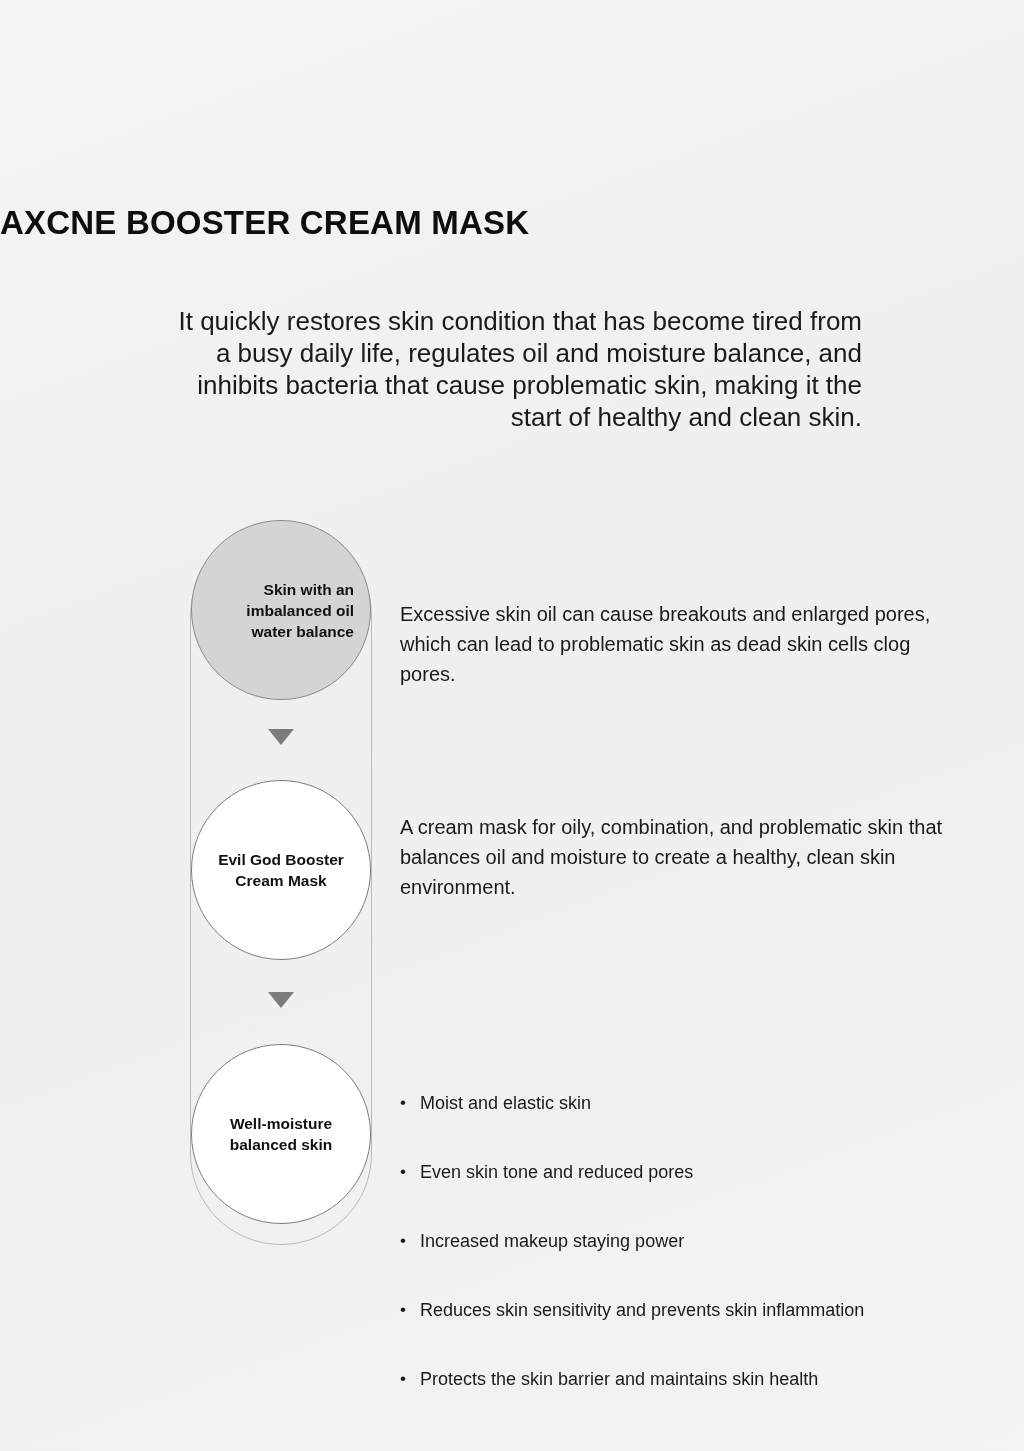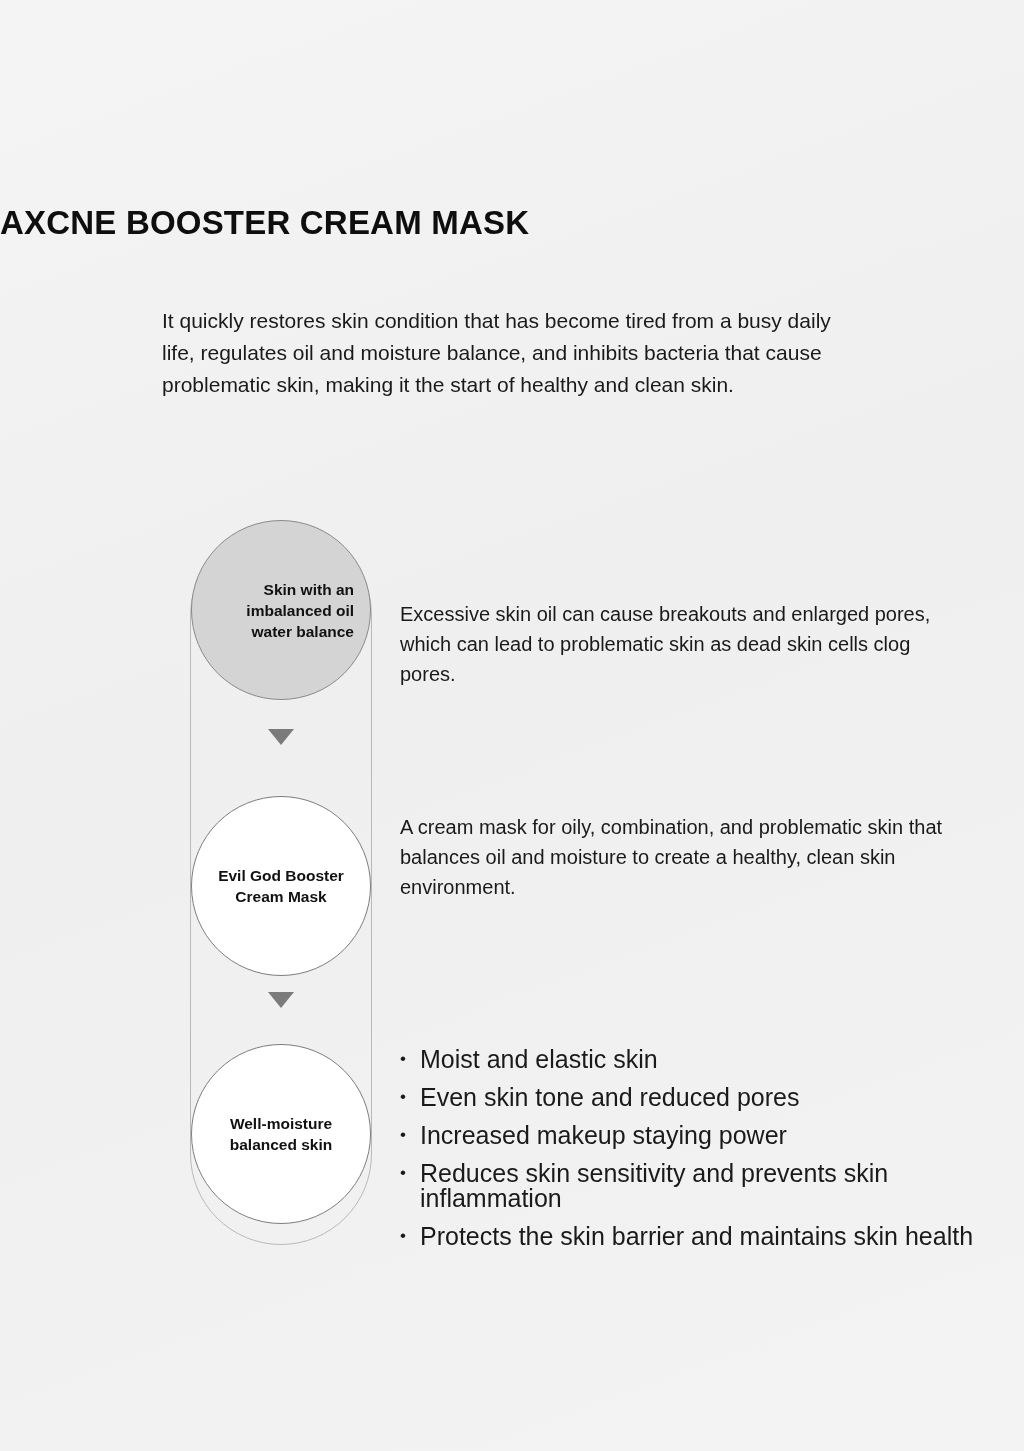--- a/index.html
+++ b/index.html
@@ -31,22 +31,22 @@
     font-size: 33px;
     font-weight: bold;
     letter-spacing: 0.2px;
     color: #0e0e0e;
   }
   .intro {
     position: absolute;
     top: 305px;
     left: 162px;
     width: 700px;
-    text-align: left;
-    font-size: 21px;
+    text-align: right;
+    font-size: 26px;
     line-height: 32px;
     color: #1a1a1a;
   }
 
   
   .diagram {
     position: absolute;
     top: 520px;
     left: 0;
     width: 1024px;
@@ -81,21 +81,21 @@
     background: #ffffff;
   }
   .node.shaded {
     background: #d4d4d4;
     border-color: #8a8a8a;
   }
   .node .node-label {
     padding: 0 16px;
   }
   #node1 { left: 191px; top: 0px; text-align: right; }
-  #node2 { left: 191px; top: 276px; }
+  #node2 { left: 191px; top: 260px; }
   #node3 { left: 191px; top: 524px; }
 
   .arrow {
     position: absolute;
     width: 0;
     height: 0;
     border-left: 13px solid transparent;
     border-right: 13px solid transparent;
     border-top: 16px solid #7b7b7b;
   }
@@ -115,25 +115,26 @@
     position: absolute;
     left: 400px;
     top: 527px;
     width: 600px;
     margin: 0;
     padding: 0;
     list-style: none;
   }
   .bullets li {
     position: relative;
-    font-size: 25px;
+    font-size: 18px;
     line-height: 25px;
     padding-left: 20px;
     margin-bottom: 13px;
     color: #1a1a1a;
+    margin-top: 44px;
   }
   .bullets li::before {
     content: "\2022";
     position: absolute;
     left: 0;
     top: -1px;
     font-size: 17px;
     color: #1a1a1a;
   }
 </style>

